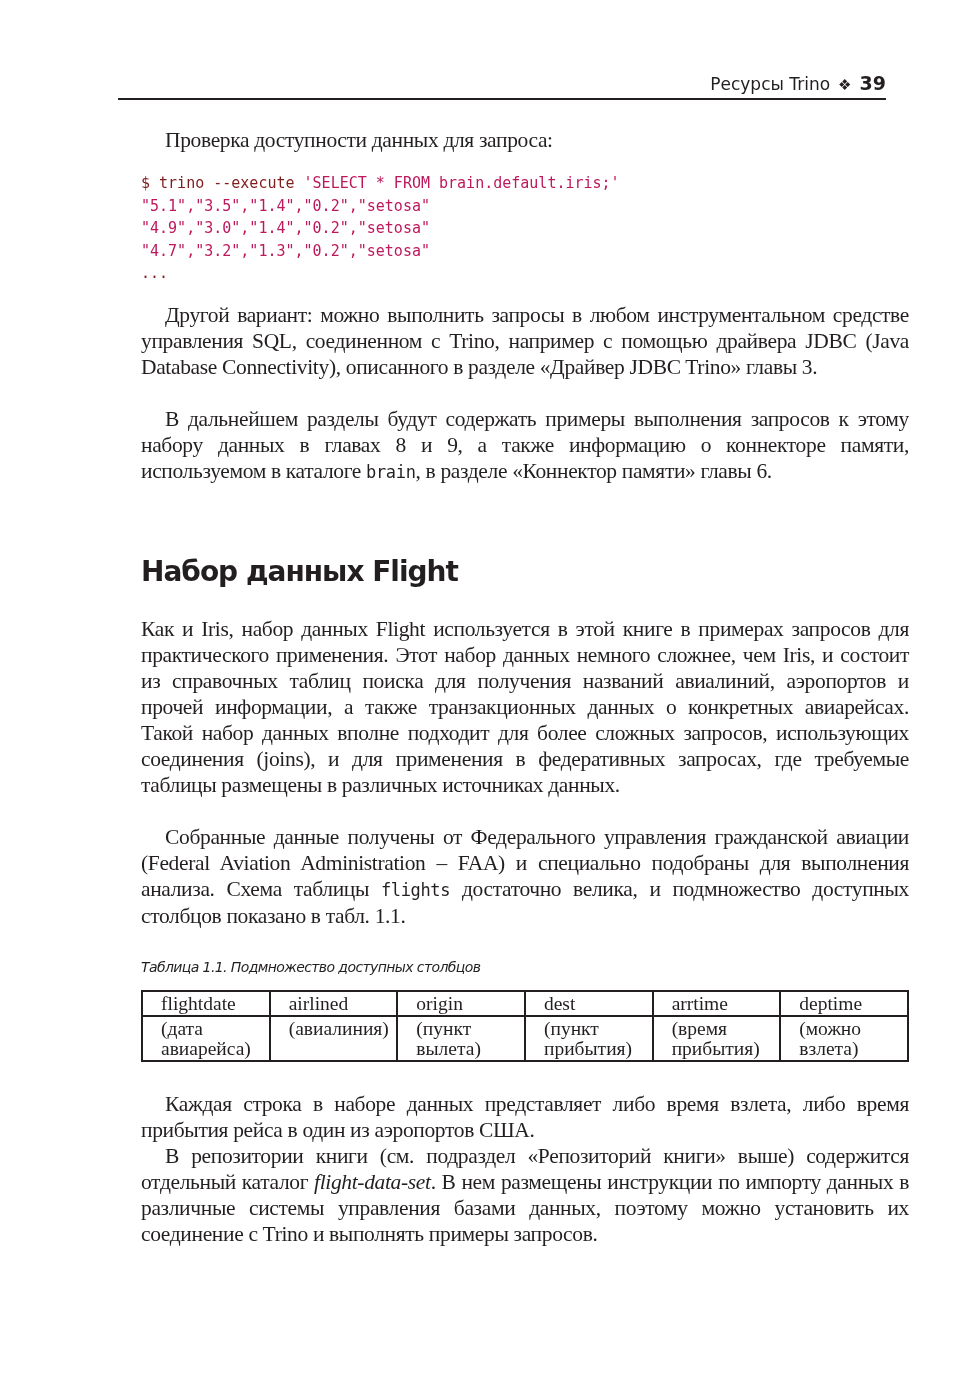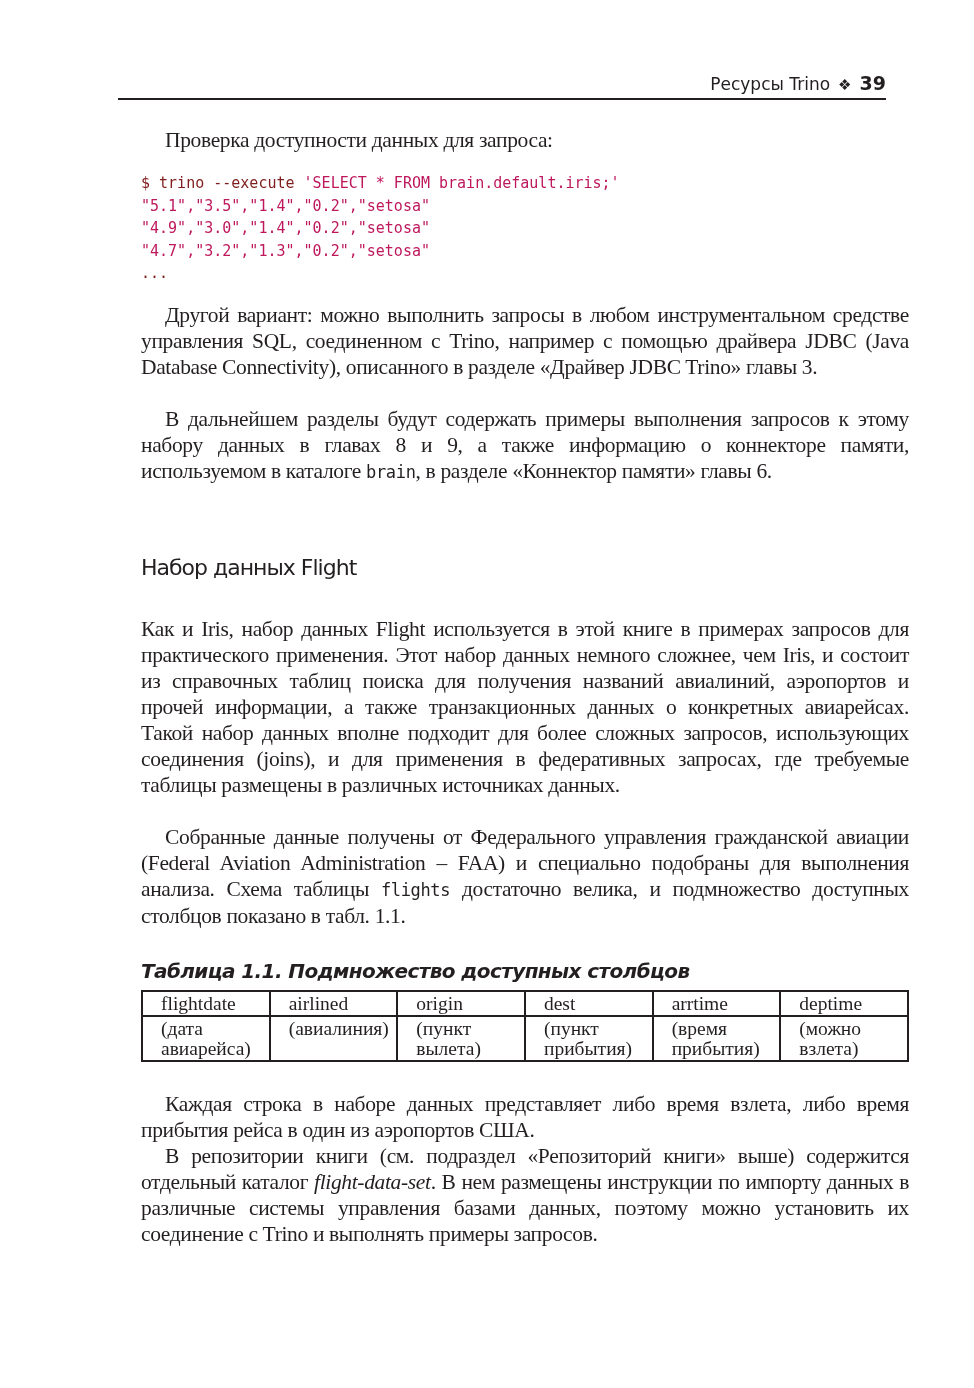--- a/index.html
+++ b/index.html
@@ -8,22 +8,22 @@
   .running-head { position:absolute; top:72px; right:0; font-family:"DejaVu Sans", sans-serif; font-size:17px; color:#231f20; white-space:nowrap; }
   .running-head .diamond { margin:0 8px 0 8px; font-size:15px; }
   .running-head .pnum { font-weight:bold; font-size:19px;margin-top:10px; }
   .head-rule { position:absolute; top:98px; left:0; width:768px; height:2px; background:#231f20; }
   .p { font-family:"Liberation Serif", "DejaVu Serif", serif; font-size:21.5px; line-height:26px; text-align:justify; margin:0; letter-spacing:-0.35px; }
   .indent { text-indent:24px; }
   .code { font-family:"DejaVu Sans Mono", "Liberation Mono", monospace; font-size:15px; line-height:22.5px; white-space:pre; margin:0; }
   .code .prompt { color:#7f1d1d; }
   .code .str { color:#be185d; }
   .mono { font-family:"DejaVu Sans Mono", monospace; font-size:17px; }
-  .h2 { font-family:"DejaVu Sans", sans-serif; font-weight:normal; font-size:22px; letter-spacing:-1px; margin:0; }
-  .caption { font-family:"DejaVu Sans", sans-serif; font-style:italic; font-weight:bold; font-size:20px; letter-spacing:-0.6px; margin:0; }
+  .h2 { font-family:"DejaVu Sans", sans-serif; font-weight:bold; font-size:28px; letter-spacing:-1px; margin:0; }
+  .caption { font-family:"DejaVu Sans", sans-serif; font-style:italic; font-weight:normal; font-size:14px; letter-spacing:-0.6px; margin:0; }
   table.cols { border-collapse:collapse; width:768px; table-layout:fixed; font-family:"Liberation Serif", serif; font-size:19.5px; line-height:20px; }
   table.cols td { border:2px solid #231f20; padding:2px 4px 1px 18px; vertical-align:top; }
   .abs { position:absolute; left:15px; width:768px;margin-left:8px; }
 </style>
 </head>
 <body>
 
 <div class="page">
 
   <div class="running-head">

